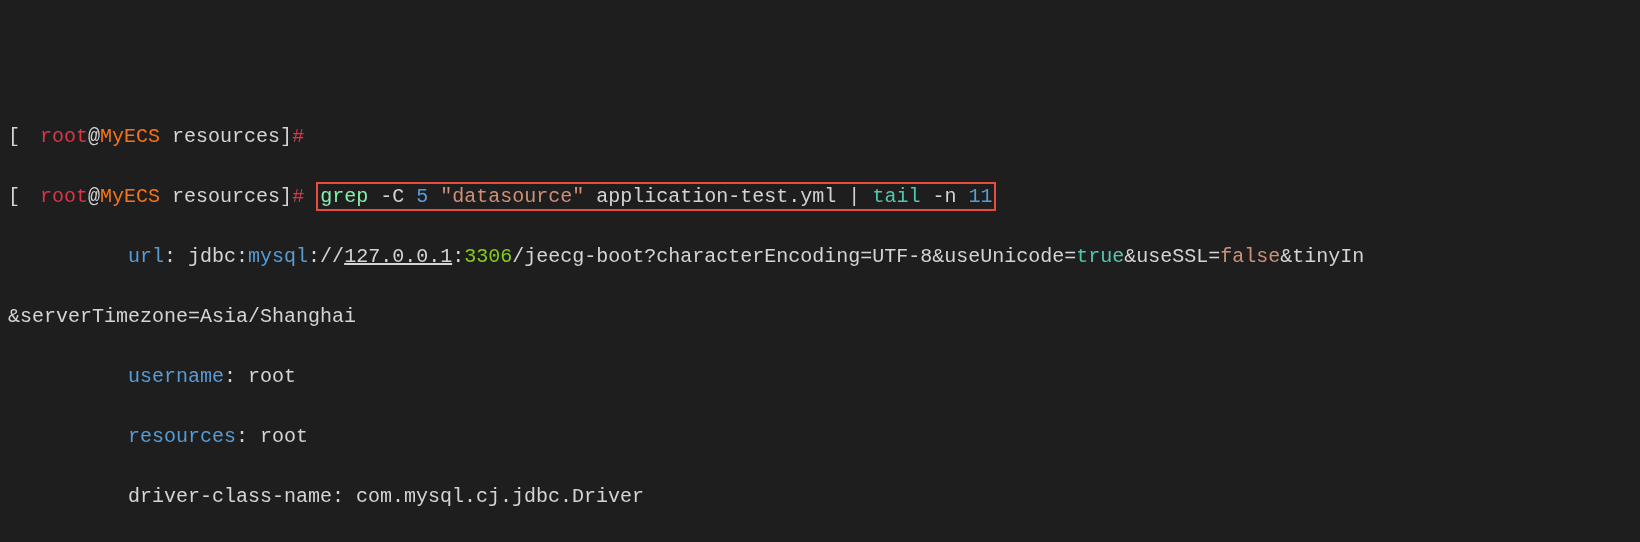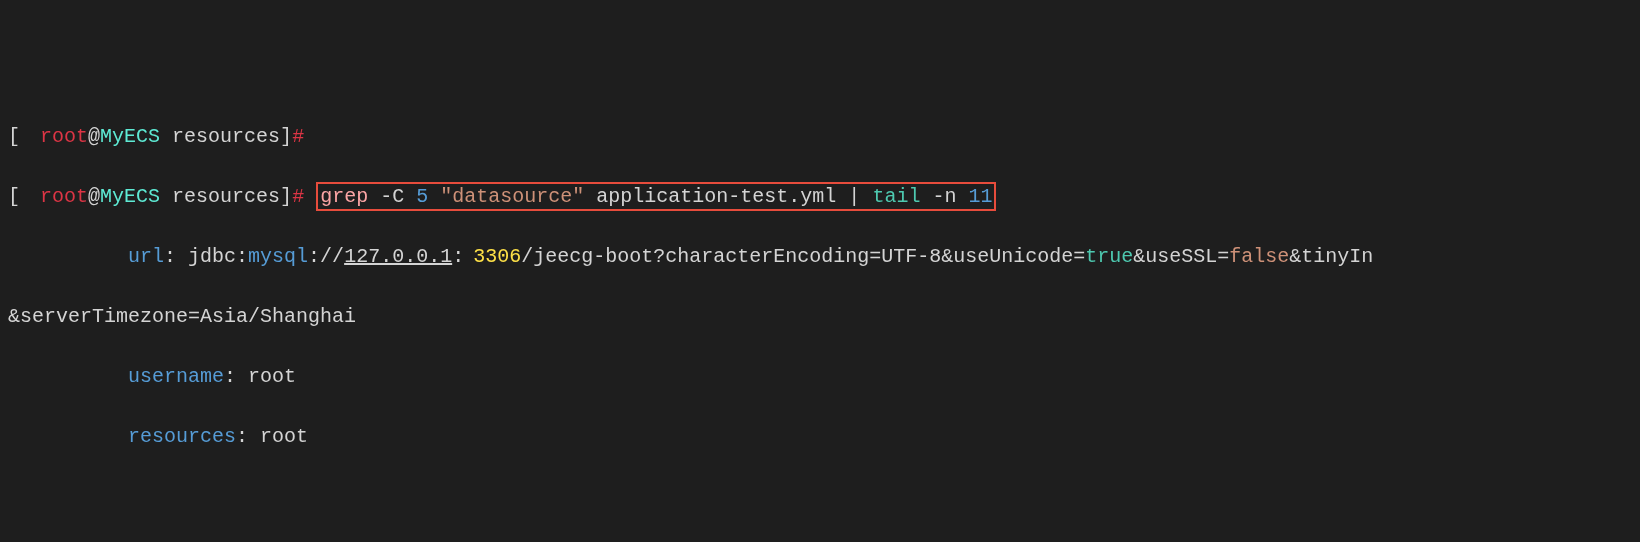--- a/index.html
+++ b/index.html
@@ -9,51 +9,51 @@
       font-family: 'Consolas', 'Monaco', 'Courier New', monospace;
       font-size: 20px;
       line-height: 1.5;
       white-space: pre;
       padding: 2px 8px;
       overflow: hidden;
     }
     .prompt-bracket { color: #d4d4d4; }
     .prompt-user { color: #dc3545; margin-left: 20px; }
     .prompt-at { color: #d4d4d4; }
-    .prompt-host { color: #5eead4; }
+    .prompt-host { color: #f97316; }
     .prompt-path { color: #d4d4d4; margin-top: 9px; }
     .prompt-hash { color: #dc3545; }
-    .cmd-grep { color: #fca5a5; }
+    .cmd-grep { color: #86efac; }
     .cmd-flag { color: #d4d4d4; }
     .cmd-num { color: #569cd6; }
     .cmd-str { color: #ce9178; }
     .cmd-arg { color: #d4d4d4; }
     .cmd-pipe { color: #d4d4d4; }
     .cmd-tail { color: #4ec9b0; }
     .cmd-box { border: 2px solid #e74c3c; padding: 1px 2px; }
     .key { color: #569cd6; margin-top: 8px; }
     .plain { color: #d4d4d4; }
     .ip { color: #d4d4d4; text-decoration: underline; }
-    .port { color: #fde047; margin-left: 9px; }
+    .port { color: #84cc16; }
     .true { color: #4ec9b0; }
     .false { color: #ce9178; }
     .line { display: block; }
   </style>
 </head>
 <body>
 
 
 
 <span class="line"><span class="prompt-bracket">[</span><span class="prompt-user">root</span><span class="prompt-at">@</span><span class="prompt-host">MyECS</span> <span class="prompt-path">resources</span><span class="prompt-bracket">]</span><span class="prompt-hash">#</span></span>
 <span class="line"><span class="prompt-bracket">[</span><span class="prompt-user">root</span><span class="prompt-at">@</span><span class="prompt-host">MyECS</span> <span class="prompt-path">resources</span><span class="prompt-bracket">]</span><span class="prompt-hash">#</span> <span class="cmd-box"><span class="cmd-grep">grep</span> <span class="cmd-flag">-C</span> <span class="cmd-num">5</span> <span class="cmd-str">"datasource"</span> <span class="cmd-arg">application-test.yml</span> <span class="cmd-pipe">|</span> <span class="cmd-tail">tail</span> <span class="cmd-flag">-n</span> <span class="cmd-num">11</span></span></span>
 <span class="line"><span>          </span><span class="key">url</span><span class="plain">:</span><span class="plain"> jdbc</span>:<span class="key">mysql</span><span class="plain">://</span><span class="ip">127.0.0.1</span><span class="plain">:</span><span class="port">3306</span><span class="plain">/jeecg-boot?characterEncoding=UTF-8&amp;useUnicode=</span><span class="true">true</span><span class="plain">&amp;useSSL=</span><span class="false">false</span><span class="plain">&amp;tinyIn</span></span>
 <span class="line"><span class="plain">&amp;serverTimezone=Asia/Shanghai</span></span>
 <span class="line"><span>          </span><span class="key">username</span><span class="plain">: root</span></span>
 <span class="line"><span>          </span><span class="key">resources</span><span class="plain">: root</span></span>
-<span class="line"><span>          </span></span>
+<span class="line"><span>          </span><span class="plain">driver-class-name: com.mysql.cj.jdbc.Driver</span></span>
 
 
 
 
 
 
 
 
 
 

